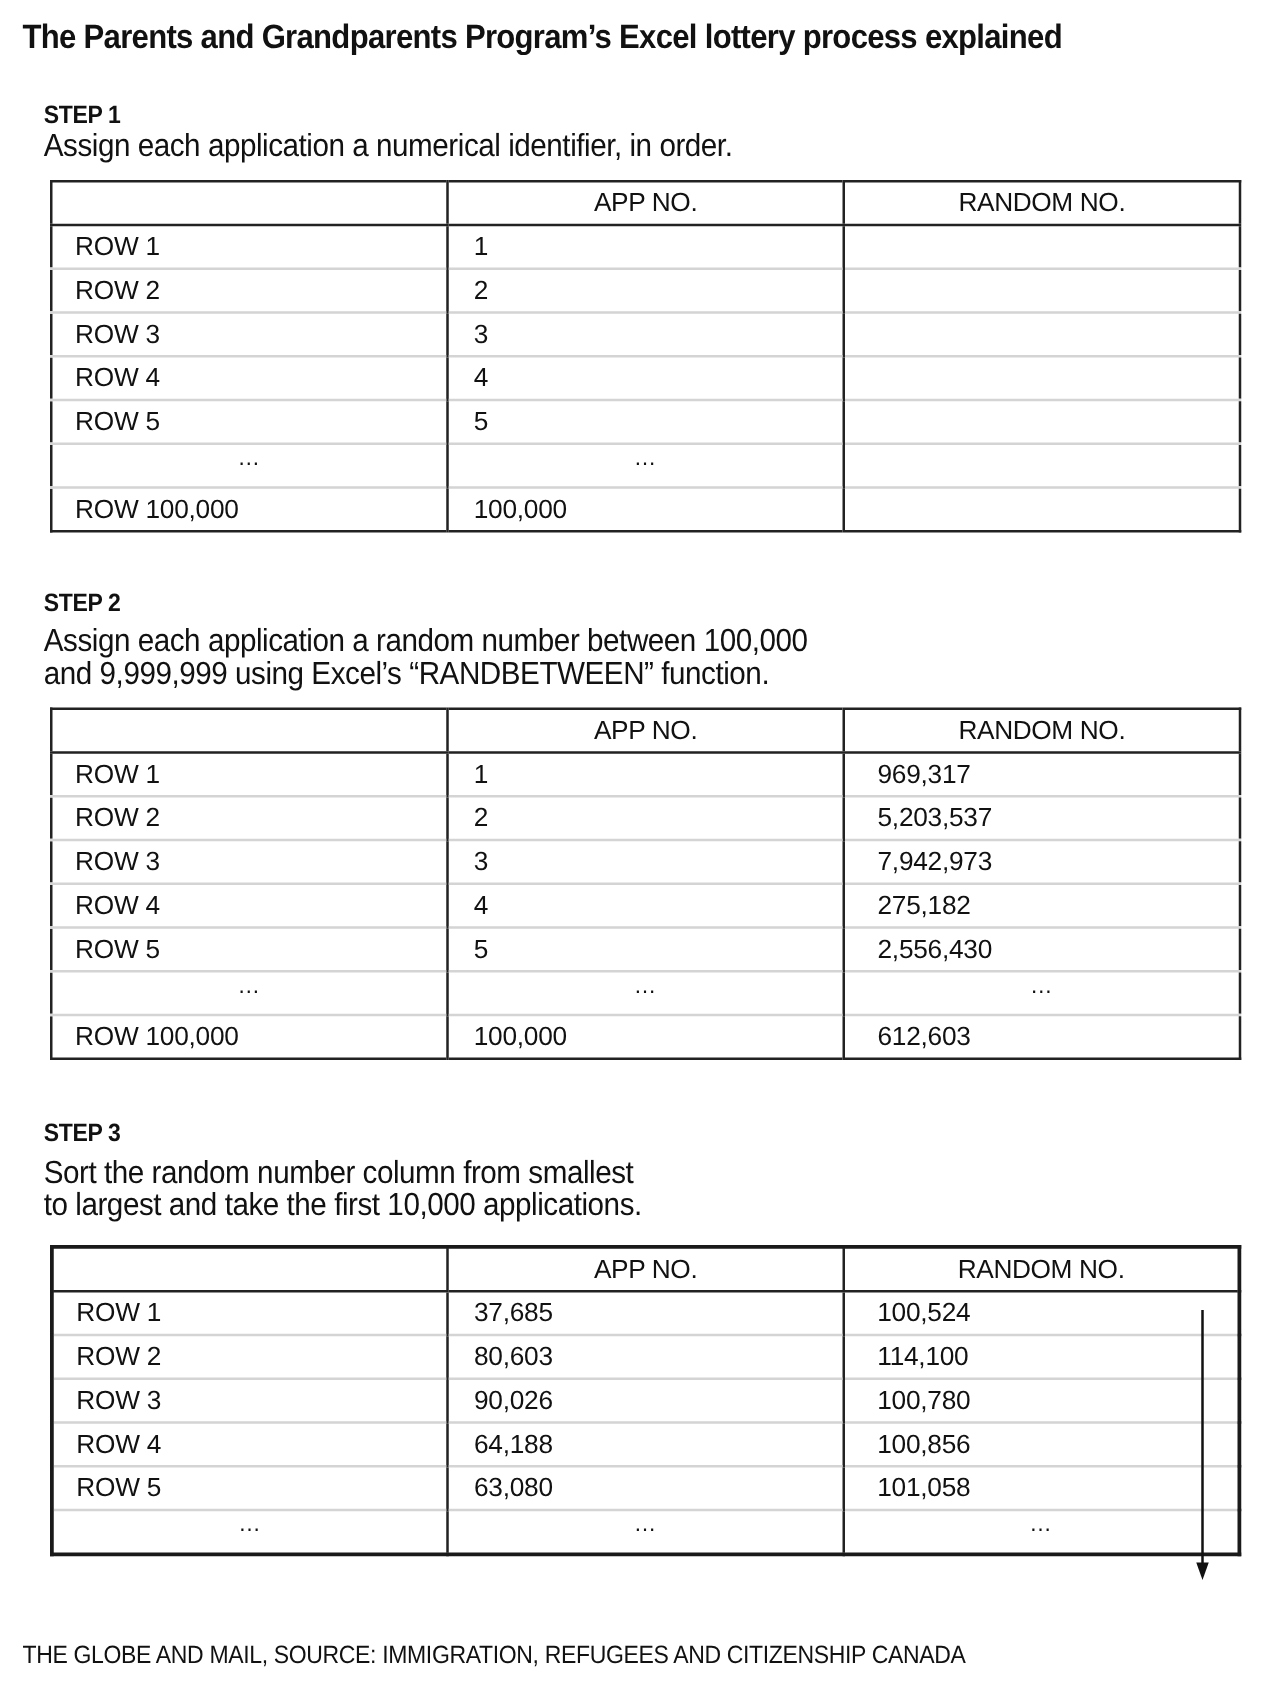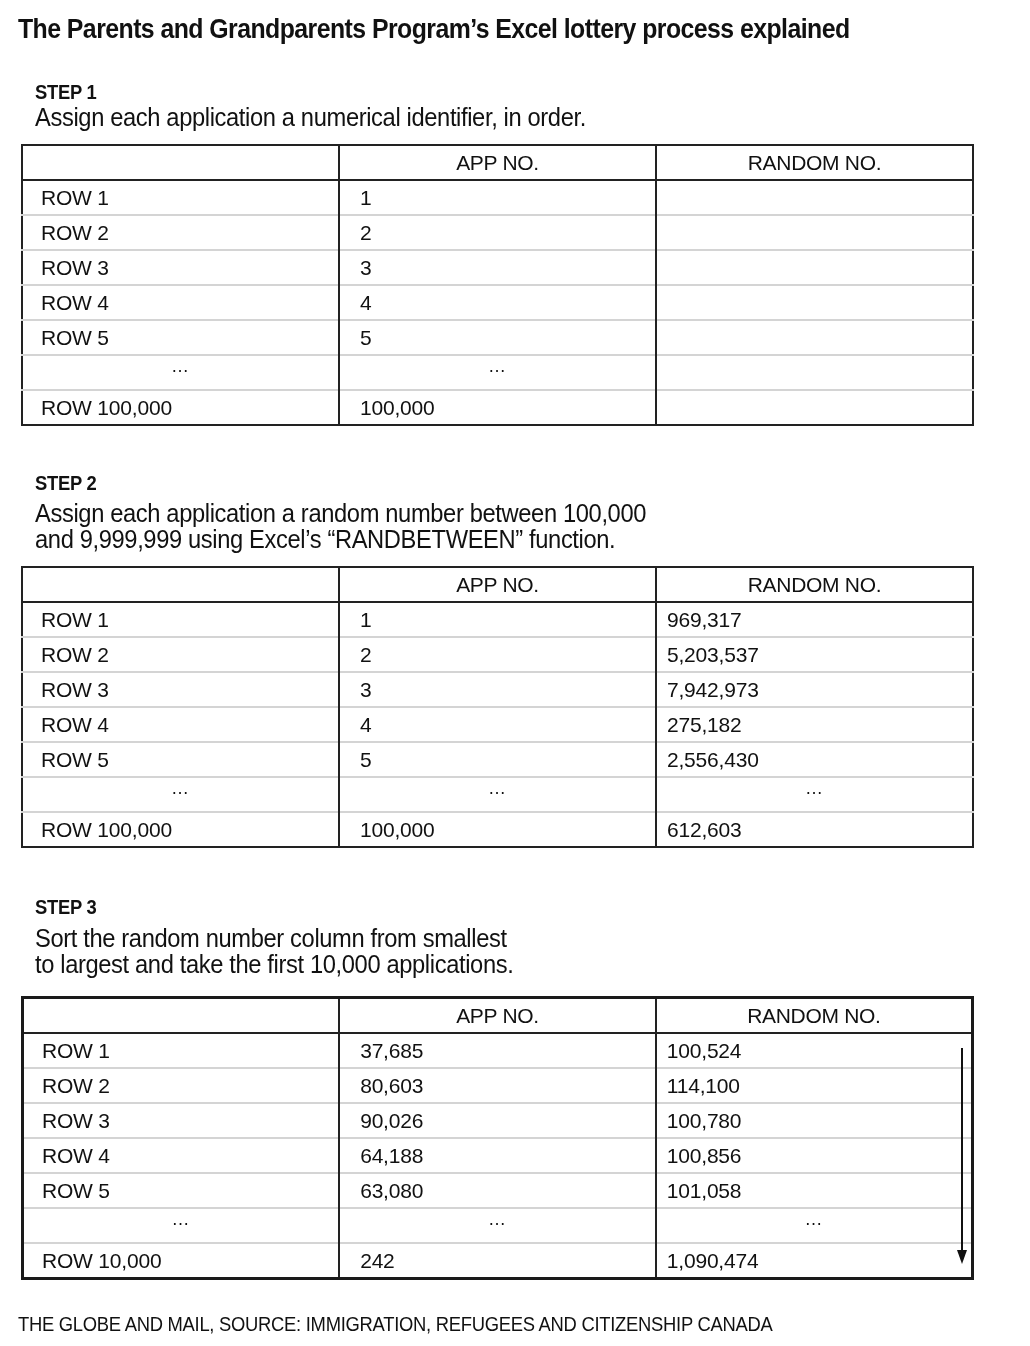--- a/index.html
+++ b/index.html
@@ -16,40 +16,40 @@
     .step-label {
       position: absolute; left: 35px; font-weight: bold; font-size: 20px;
       letter-spacing: -0.3px; transform: scaleX(0.92); transform-origin: left top;
     }
     .step-desc {
       position: absolute; left: 35px; font-size: 25.5px; line-height: 26px;
       letter-spacing: -0.4px; transform: scaleX(0.93); transform-origin: left top;
       white-space: nowrap;
     }
     table.grid {
-      position: absolute; left: 21px; width: 953px;
+      position: absolute; left: 40px; width: 953px;
       border-collapse: collapse; table-layout: fixed;
       border: 2px solid #222;
     }
     table.grid.thick { border: 3px solid #1a1a1a; }
     table.grid col.c1, table.grid col.c2, table.grid col.c3 { width: 33.33%; }
     table.grid th {
       height: 33px; font-weight: normal; font-size: 21px; text-align: center;
       border-bottom: 2px solid #222; border-left: 2px solid #222; padding: 0;
       letter-spacing: -0.3px;
     }
     table.grid th:first-child { border-left: none; }
     table.grid td {
       height: 33px; font-size: 21px; padding: 0 0 0 18px;
       border-top: 2px solid #d4d4d4; border-left: 2px solid #222;
       letter-spacing: -0.2px; vertical-align: middle;
     }
     table.grid td:first-child { border-left: none; }
     table.grid td.c2, table.grid td.c3 { padding-left: 20px; }
-    table.grid td.c3 { padding-left: 10px; }
+    table.grid td.c3 { padding-left: 26px; }
     table.grid tr.hdr-sep td { border-top: none; margin-left: 47px; }
     table.grid td.ell { text-align: center; padding: 0; font-size: 18px; letter-spacing: 1px; vertical-align: top; line-height: 20px; }
     .arrow-wrap { position: absolute; left: 955px; top: 1048px; width: 14px; height: 216px; }
     .arrow-wrap svg { width: 14px; height: 216px; display: block; }
     .source {
       position: absolute; left: 18px; top: 1313px; font-size: 20px;
       letter-spacing: -0.3px; transform: scaleX(0.92); transform-origin: left top;
       white-space: nowrap;
     }
   </style>
@@ -213,25 +213,20 @@
       <tr>
         <td class="c1">ROW 5</td>
         <td class="c2">63,080</td>
         <td class="c3">101,058</td>
       </tr>
       <tr>
         <td class="c1 ell">…</td>
         <td class="c2 ell">…</td>
         <td class="c3 ell">…</td>
       </tr>
-      <tr>
-        <td class="c1">ROW 10,000</td>
-        <td class="c2">242</td>
-        <td class="c3">1,090,474</td>
-      </tr>
     </tbody>
 </table>
 <div class="arrow-wrap">
   <svg viewBox="0 0 14 216">
     <line x1="7" y1="0" x2="7" y2="204" stroke="#111" stroke-width="2"></line>
     <polygon points="2,202 12,202 7,216" fill="#111"></polygon>
   </svg>
 </div>
 
 <div class="source">THE GLOBE AND MAIL, SOURCE: IMMIGRATION, REFUGEES AND CITIZENSHIP CANADA</div>

